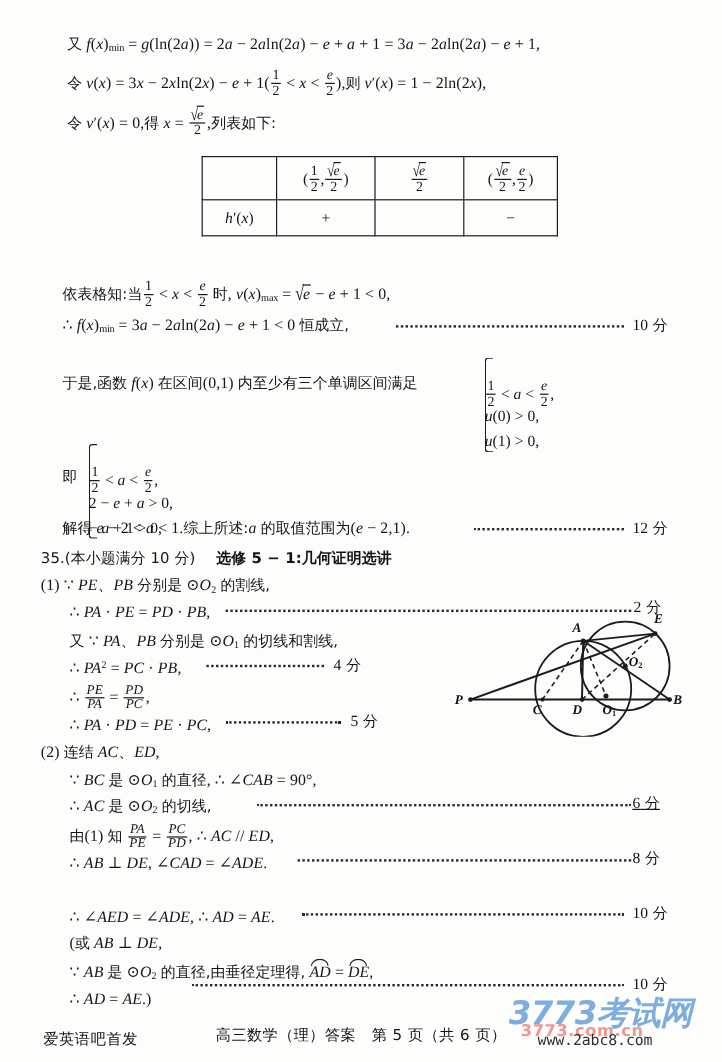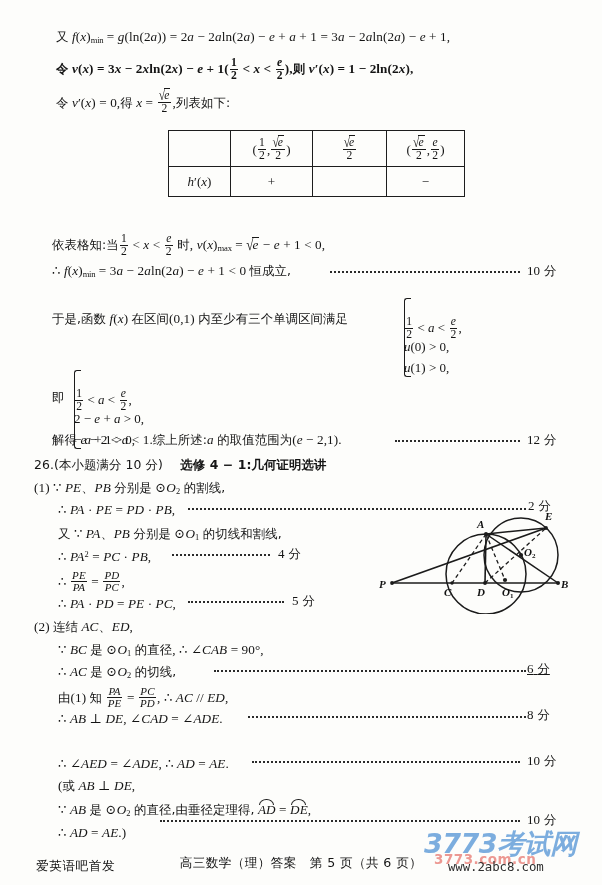--- a/index.html
+++ b/index.html
@@ -231,21 +231,21 @@
 </head>
 <body>
 
 <div class="page">
 
   <div class="ln" style="left:56px; top:30px;">
     <span class="cn">又</span>
     <i>f</i>(<i>x</i>)<span class="sm">min</span> = <i>g</i>(ln(2<i>a</i>)) = 2<i>a</i> − 2<i>a</i>ln(2<i>a</i>) − <i>e</i> + <i>a</i> + 1 = 3<i>a</i> − 2<i>a</i>ln(2<i>a</i>) − <i>e</i> + 1,
   </div>
 
-  <div class="ln" style="left:56px; top:57px;font-weight:bold;">
+  <div class="ln" style="left:56px; top:57px;">
     <span class="cn">令</span> <i>v</i>(<i>x</i>) = 3<i>x</i> − 2<i>x</i>ln(2<i>x</i>) − <i>e</i> + 1(<span class="fr"><span class="num">1</span><span>2</span></span> &lt; <i>x</i> &lt; <span class="fr"><span class="num"><i>e</i></span><span>2</span></span>),<span class="cn">则</span> <i>v</i>′(<i>x</i>) = 1 − 2ln(2<i>x</i>),
   </div>
 
   <div class="ln" style="left:56px; top:88px;">
     <span class="cn">令</span> <i>v</i>′(<i>x</i>) = 0,<span class="cn">得</span> <i>x</i> = <span class="fr"><span class="num"><span class="radsym">√</span><span class="rad"><i>e</i></span></span><span>2</span></span>,<span class="cn">列表如下:</span>
   </div>
 
   <table id="mono-table">
     <colgroup>
         <col class="c0">
@@ -316,22 +316,22 @@
 
   <div class="ln" style="left:52px; top:433px;">
     <span class="cn">解得</span> <i>e</i> − 2 &lt; <i>a</i> &lt; 1.<span class="cn">综上所述:</span><i>a</i> <span class="cn">的取值范围为</span>(<i>e</i> − 2,1).
   </div>
   <div class="dots" style="left:395px; top:440px; width:125px;"></div>
   <div class="score" style="left:527px; top:432px;">
     <span class="n">12</span> <span>分</span>
   </div>
 
   <div class="ln" style="left:34px; top:458px;">
-    <span class="cn">26.(本小题满分 10 分)</span>
-    <span class="cn" style="font-weight:bold; margin-left:14px;">选修 4 − 1:几何证明选讲</span>
+    <span class="cn">35.(本小题满分 10 分)</span>
+    <span class="cn" style="font-weight:bold; margin-left:14px;">选修 5 − 1:几何证明选讲</span>
   </div>
 
   <div class="ln" style="left:34px; top:481px;">
     (1) ∵ <i>PE</i>、<i>PB</i> <span class="cn">分别是</span> ⊙<i>O</i><sub>2</sub> <span class="cn">的割线,</span>
   </div>
 
   <div class="ln" style="left:58px; top:503px;">
     ∴ <i>PA</i> · <i>PE</i> = <i>PD</i> · <i>PB</i>,
   </div>
   <div class="dots" style="left:188px; top:508px; width:338px;"></div>

